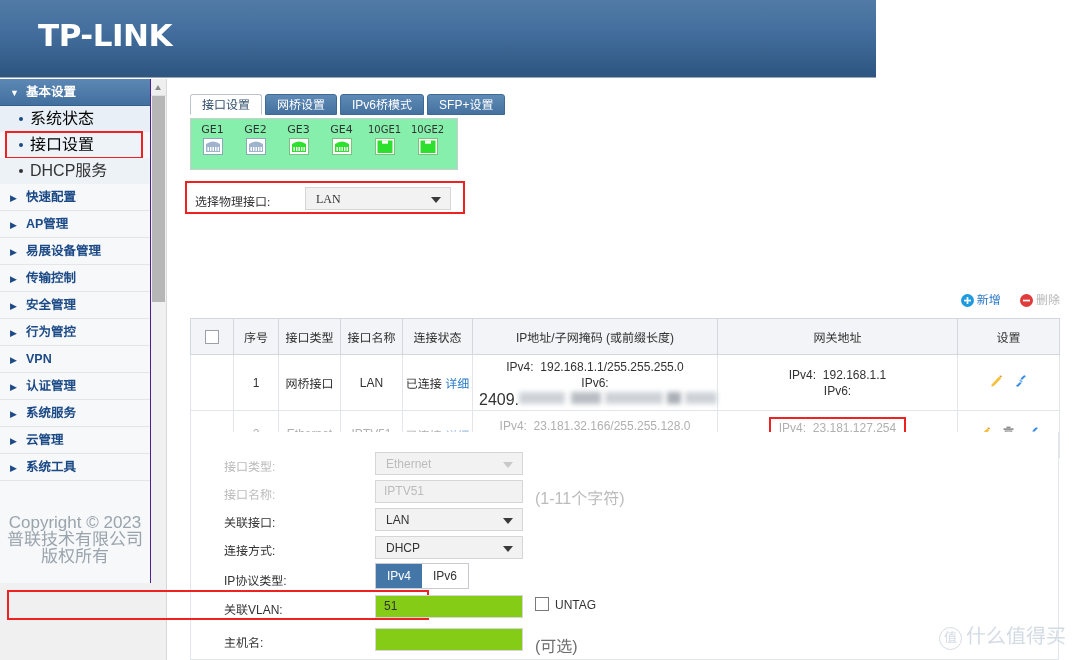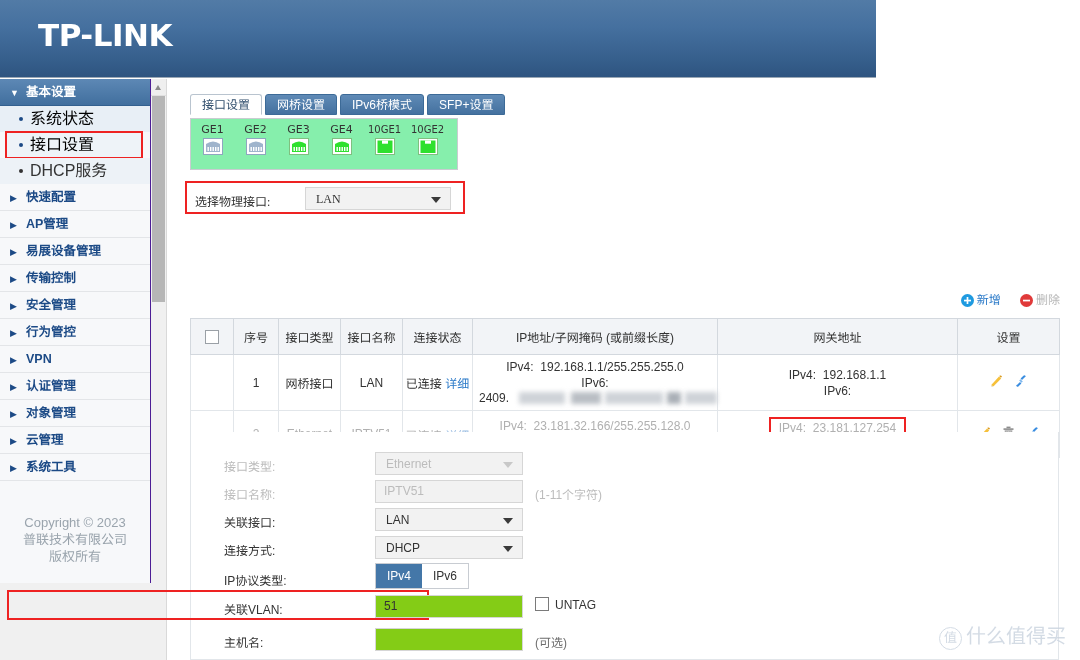--- a/index.html
+++ b/index.html
@@ -52,21 +52,21 @@
   .sb-item.sel:before{background:#1c4a86;}
   .sb-item.sel{color:#000;background:#e8eff6;}
   .sb-item.boxed{
     outline:2px solid #ee2222;outline-offset:-1px;
     margin:0 8px 0 6px;padding-left:24px;
     background:#eef3f8;
   }
   .sb-item.boxed:before{left:13px;}
   .copyright{
     position:absolute;bottom:18px;left:0;width:150px;text-align:center;
-    color:#9aa4ad;font-size:13px;line-height:17px;
+    color:#9aa4ad;font-size:17px;line-height:17px;
   }
   
   .scrollbar{
     position:absolute;left:151px;top:0;width:15px;height:581px;background:#f0f0f0;
     border-right:1px solid #d9d9d9;
   }
   .sb-up{
     width:15px;height:16px;background:#efefef;position:relative;border-bottom:1px solid #e0e0e0;
   }
   .sb-up:after{
@@ -138,21 +138,21 @@
   }
   .tbl tr.dim td{color:#b0b0b0;}
   .hdr-check{
     display:inline-block;width:12px;height:12px;border:1px solid #9aa0a6;background:#fff;
     vertical-align:middle;cursor:pointer;
   }
   .lnk{color:#2878c8;cursor:pointer;}
   .dim .lnk{color:#9bbde2;}
   .ipcell{line-height:16px;}
   .blurline{position:relative;height:15px;}
-  .blurline .pfx{position:absolute;left:4px;top:0;font-size:12px;color:#333;}
+  .blurline .pfx{position:absolute;left:4px;top:0;font-size:16px;color:#333;}
   .mosaic{position:absolute;top:1px;height:12px;background:#cfd3d8;filter:blur(2.4px);}
   .gw-box{
     display:inline-block;border:2px solid #ee2222;padding:1px 8px;margin:0;
     position:relative;top:2px;
   }
   .icos span{display:inline-block;margin:0 4px;cursor:pointer;vertical-align:middle;}
   
   .formpanel{
     position:absolute;left:23px;top:353px;width:869px;height:228px;
     border-left:1px solid #e2e6ea;border-right:1px solid #e2e6ea;border-bottom:1px solid #e2e6ea;
@@ -160,21 +160,21 @@
   }
   .frow{position:relative;height:28px;}
   .flabel{position:absolute;left:33px;top:7px;font-size:12px;color:#333;white-space:nowrap;}
   .frow.disabled .flabel{color:#bcbcbc;}
   .fctl{position:absolute;left:184px;top:2px;width:148px;height:23px;}
   .finput{
     width:148px;height:23px;background:#84cc16;border:1px solid #d6d6d6;box-sizing:border-box;
     font-size:12px;color:#333;line-height:21px;padding:0 8px;
   }
   .finput.disabled{color:#bcbcbc;background:#f2f2f2;}
-  .fhint{position:absolute;left:344px;top:7px;font-size:12px;color:#6e6e6e;white-space:nowrap;}
+  .fhint{position:absolute;left:344px;top:7px;font-size:16px;color:#6e6e6e;white-space:nowrap;}
   .frow.disabled .fhint{color:#bcbcbc;}
   .seg{position:absolute;left:184px;top:1px;height:24px;border:1px solid #c8ccd2;display:flex;}
   .seg div{
     width:46px;text-align:center;line-height:24px;font-size:12px;cursor:pointer;background:#fff;color:#333;
   }
   .seg div.on{background:#4477a8;color:#fff;}
   .vlan-wide{
     position:absolute;left:-184px;top:-2px;width:422px;height:30px;
     border:2px solid #ee2222;box-sizing:border-box;
   }
@@ -236,21 +236,21 @@
     <div class="sb-group">
       <span class="arrow">▶</span><span>行为管控</span>
     </div>
     <div class="sb-group">
       <span class="arrow">▶</span><span>VPN</span>
     </div>
     <div class="sb-group">
       <span class="arrow">▶</span><span>认证管理</span>
     </div>
     <div class="sb-group">
-      <span class="arrow">▶</span><span>对象管理</span>
+      <span class="arrow">▶</span><span>系统服务</span>
     </div>
     <div class="sb-group">
       <span class="arrow">▶</span><span>云管理</span>
     </div>
     <div class="sb-group">
       <span class="arrow">▶</span><span>系统工具</span>
     </div>
 
     <div class="copyright">
       <div>Copyright © 2023</div>

